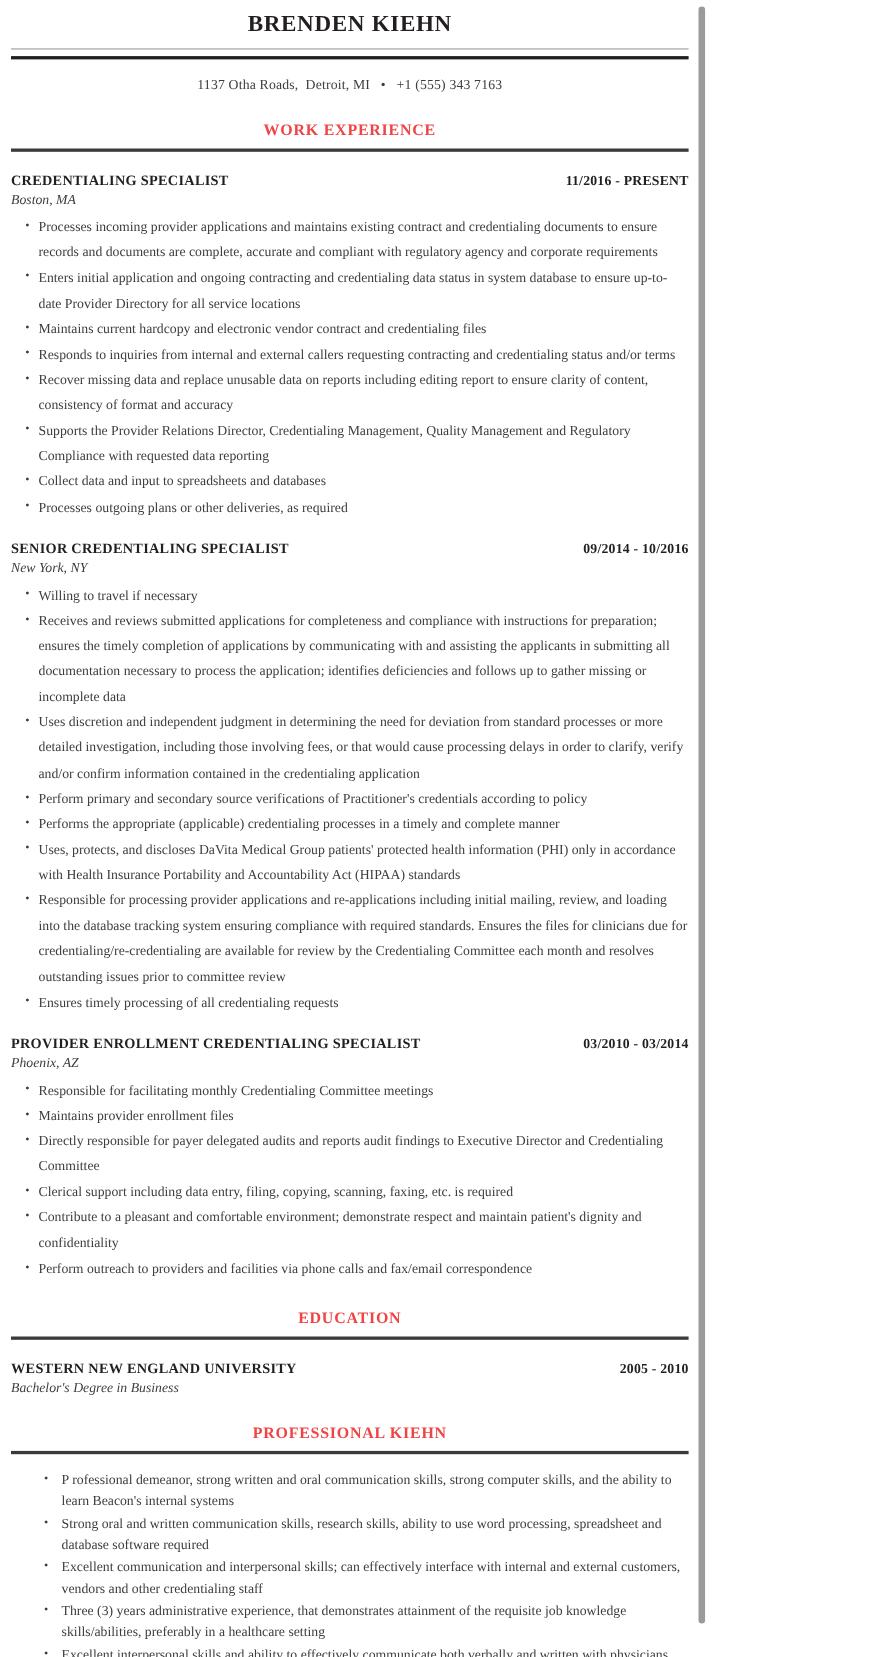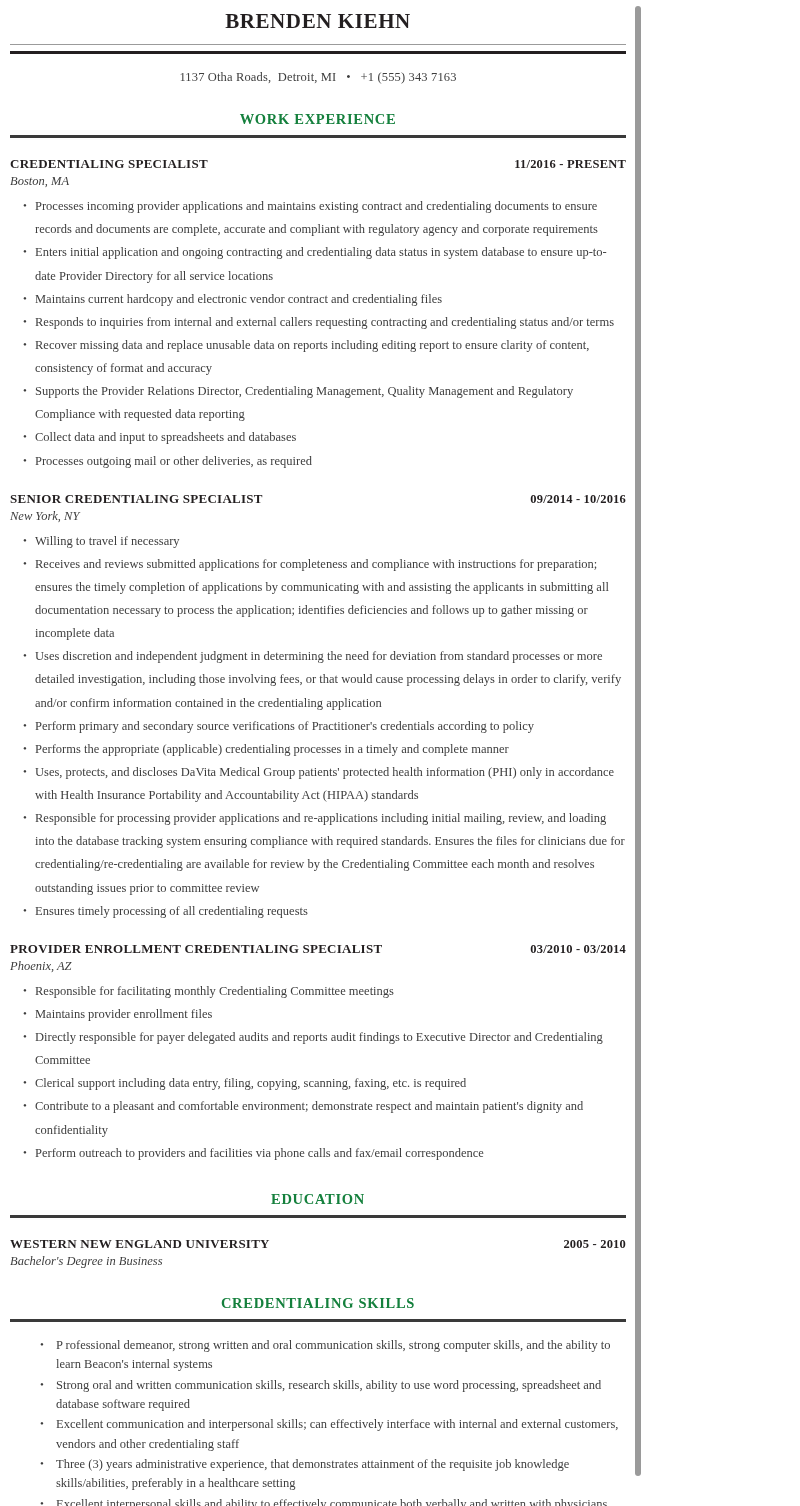--- a/index.html
+++ b/index.html
@@ -69,21 +69,21 @@
 
   
   .section {
     margin-top: 26px;
   }
   .section-title {
     text-align: center;
     font-size: 14.5px;
     font-weight: bold;
     letter-spacing: 0.7px;
-    color: #15803d;
+    color: #ef4444;
     padding-bottom: 7px;
   }
   .rule-single {
     border: 0;
     margin: 0;
     height: 3px;
     background: #3a3a3a;
   }
 
   
@@ -184,21 +184,21 @@
       </div>
       <div class="entry-sub">Boston, MA</div>
       <ul class="bullets">
         <li>Processes incoming provider applications and maintains existing contract and credentialing documents to ensure records and documents are complete, accurate and compliant with regulatory agency and corporate requirements</li>
         <li>Enters initial application and ongoing contracting and credentialing data status in system database to ensure up-to-date Provider Directory for all service locations</li>
         <li>Maintains current hardcopy and electronic vendor contract and credentialing files</li>
         <li>Responds to inquiries from internal and external callers requesting contracting and credentialing status and/or terms</li>
         <li>Recover missing data and replace unusable data on reports including editing report to ensure clarity of content, consistency of format and accuracy</li>
         <li>Supports the Provider Relations Director, Credentialing Management, Quality Management and Regulatory Compliance with requested data reporting</li>
         <li>Collect data and input to spreadsheets and databases</li>
-        <li>Processes outgoing mail or other deliveries, as required</li>
+        <li>Processes outgoing plans or other deliveries, as required</li>
       </ul>
     </div>
 
     <div class="entry">
       <div class="entry-head">
         <div class="entry-title">SENIOR CREDENTIALING SPECIALIST</div>
         <div class="entry-dates">09/2014 - 10/2016</div>
       </div>
       <div class="entry-sub">New York, NY</div>
       <ul class="bullets">
@@ -237,21 +237,21 @@
     <div class="entry">
       <div class="entry-head">
         <div class="entry-title">WESTERN NEW ENGLAND UNIVERSITY</div>
         <div class="entry-dates">2005 - 2010</div>
       </div>
       <div class="entry-sub">Bachelor's Degree in Business</div>
     </div>
   </div>
 
   <div class="section">
-    <div class="section-title">CREDENTIALING SKILLS</div>
+    <div class="section-title">PROFESSIONAL KIEHN</div>
     <hr class="rule-single">
 
     <ul class="bullets skills">
       <li>P rofessional demeanor, strong written and oral communication skills, strong computer skills, and the ability to learn Beacon's internal systems</li>
       <li>Strong oral and written communication skills, research skills, ability to use word processing, spreadsheet and database software required</li>
       <li>Excellent communication and interpersonal skills; can effectively interface with internal and external customers, vendors and other credentialing staff</li>
       <li>Three (3) years administrative experience, that demonstrates attainment of the requisite job knowledge skills/abilities, preferably in a healthcare setting</li>
       <li>Excellent interpersonal skills and ability to effectively communicate both verbally and written with physicians and staff</li>
       <li>Strong organizational and excellent follow-up skills</li>
       <li>Strong customer service skills, excellent communication -- verbal and written</li>

